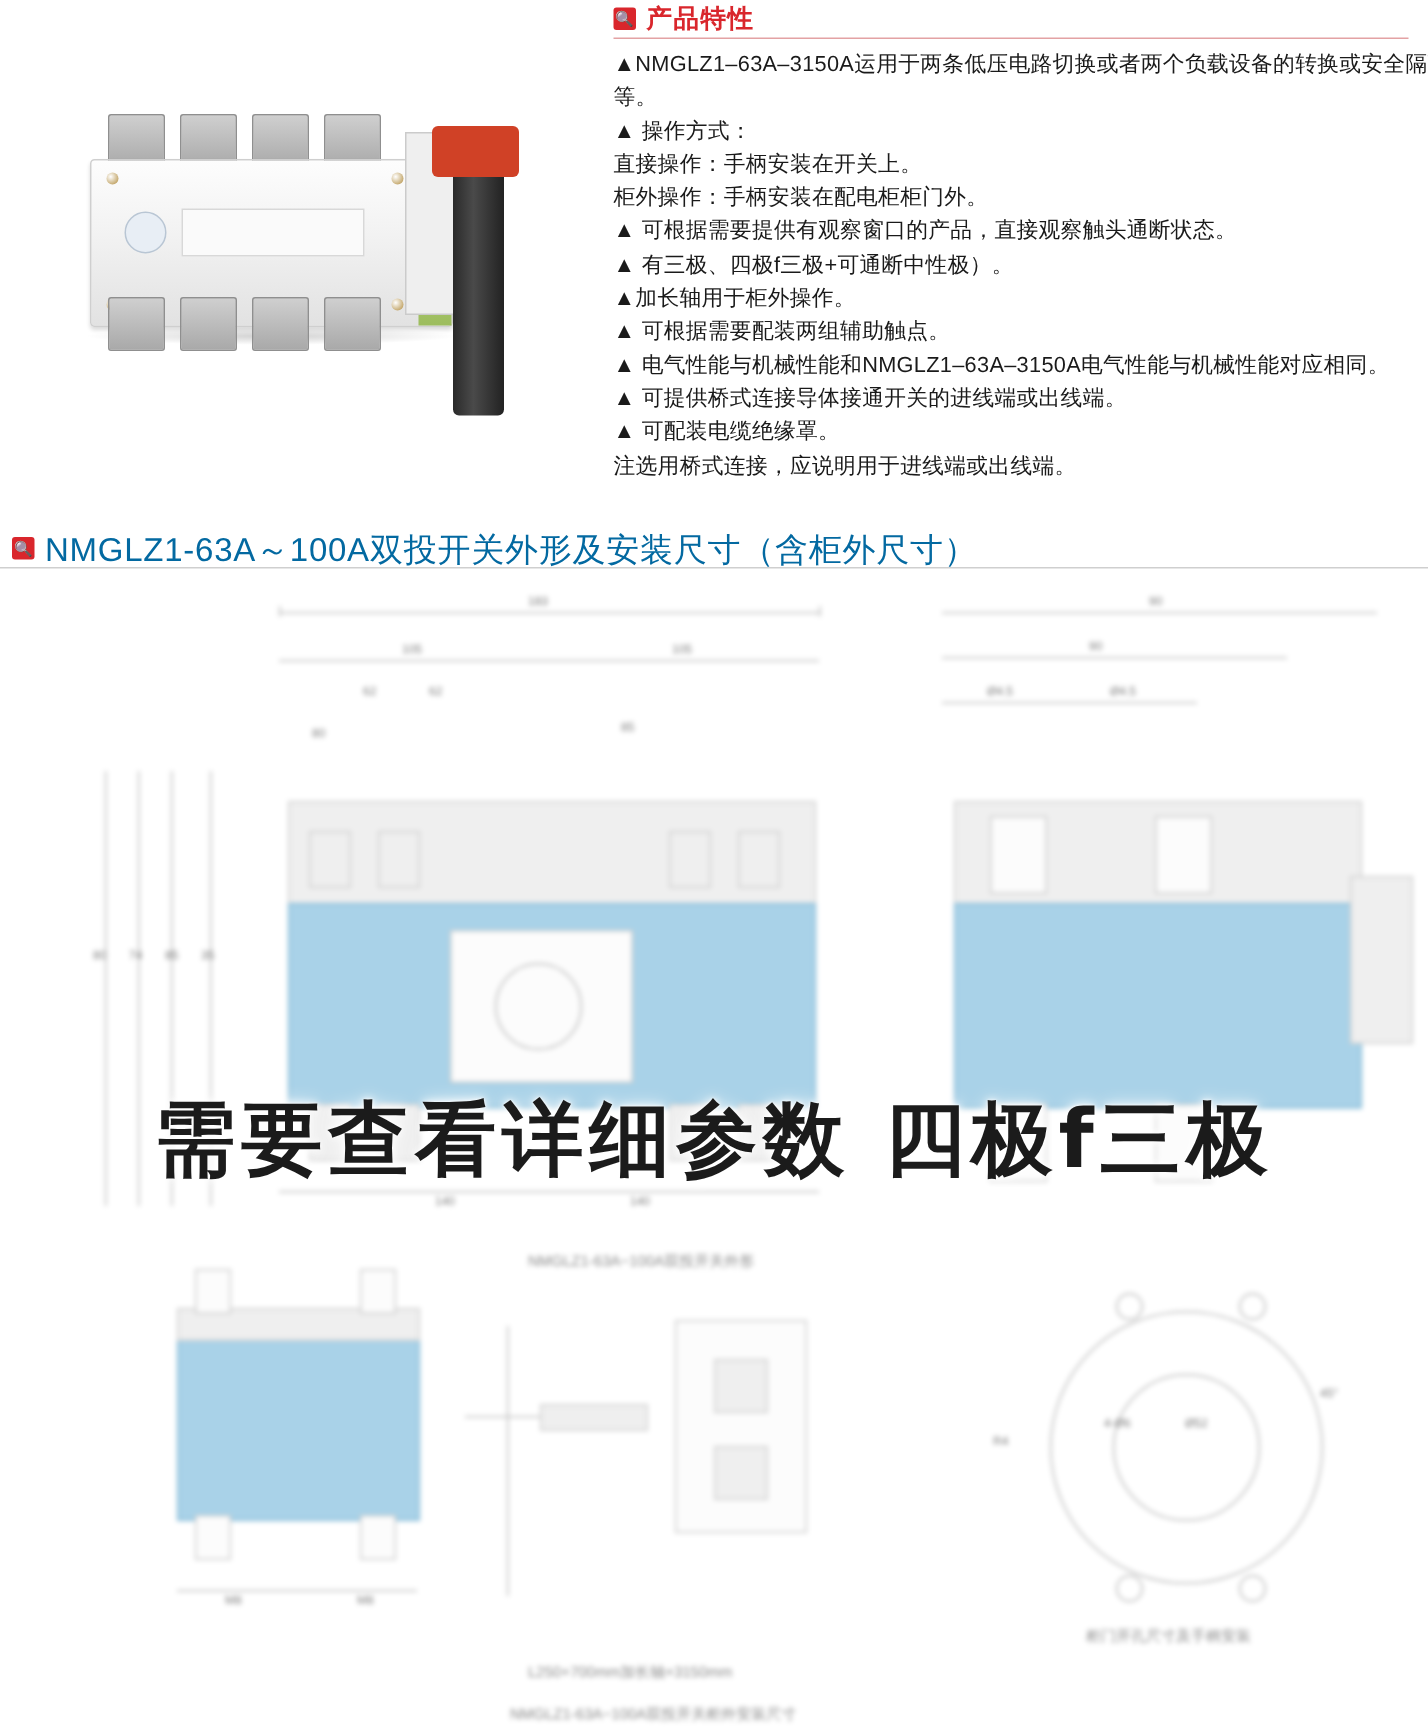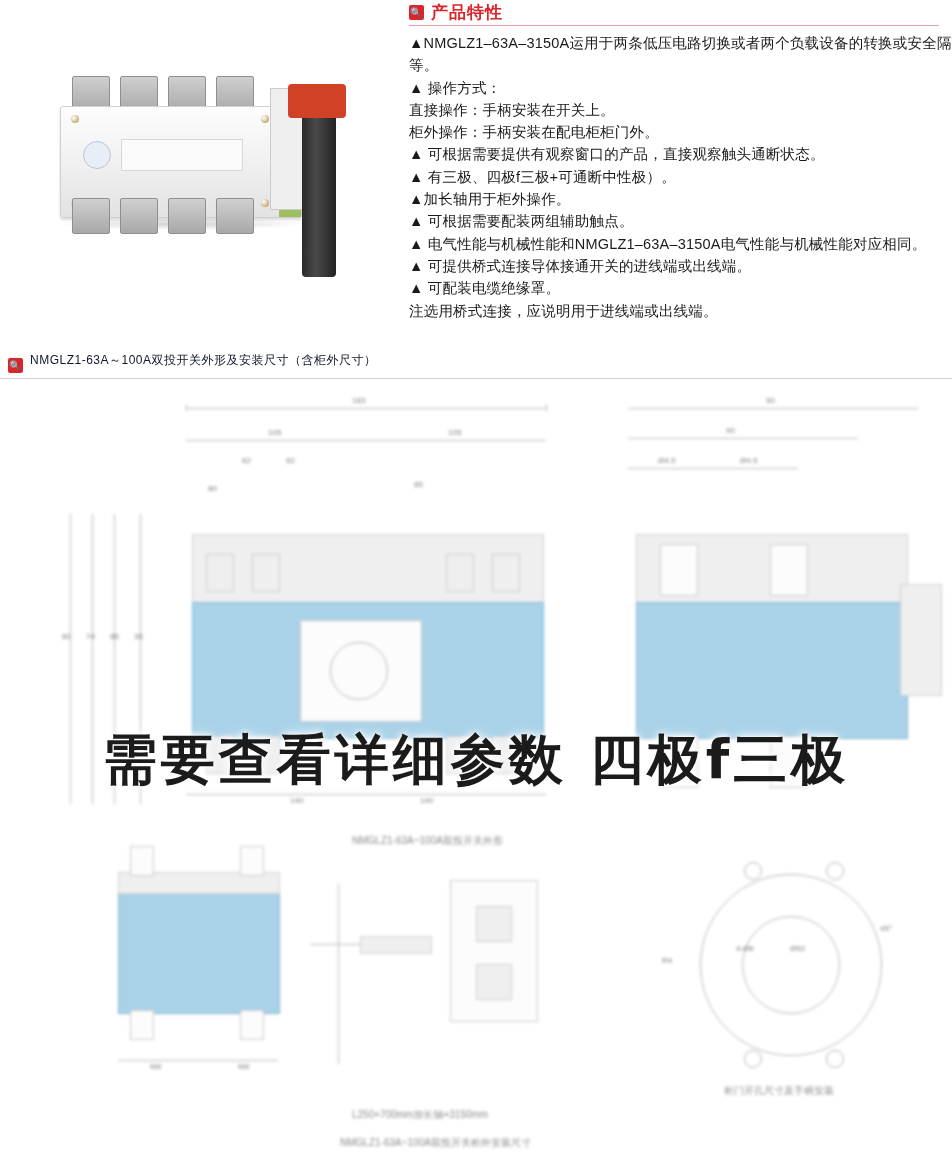--- a/index.html
+++ b/index.html
@@ -91,21 +91,21 @@
 
   
   .sec-bar{
     position:absolute;left:0;top:350px;width:952px;height:32px;
   }
   .sec-bar .sq{
     position:absolute;left:8px;top:8px;width:15px;height:15px;background:#d9262c;
     border-radius:2px;color:#fff;font-size:10px;display:flex;align-items:center;justify-content:center;
   }
   .sec-bar .ttl{
-    position:absolute;left:30px;top:2px;font-size:12px;color:#0f172a;letter-spacing:.5px;
+    position:absolute;left:30px;top:2px;font-size:22px;color:#0369a1;letter-spacing:.5px;
   }
   .sec-bar .rule{
     position:absolute;left:0;top:28px;width:952px;height:1px;background:#cfcfcf;
   }
 
   
   .draw-area{
     position:absolute;left:0;top:384px;width:952px;height:770px;
     background:#ffffff;
     filter:blur(1.6px);

